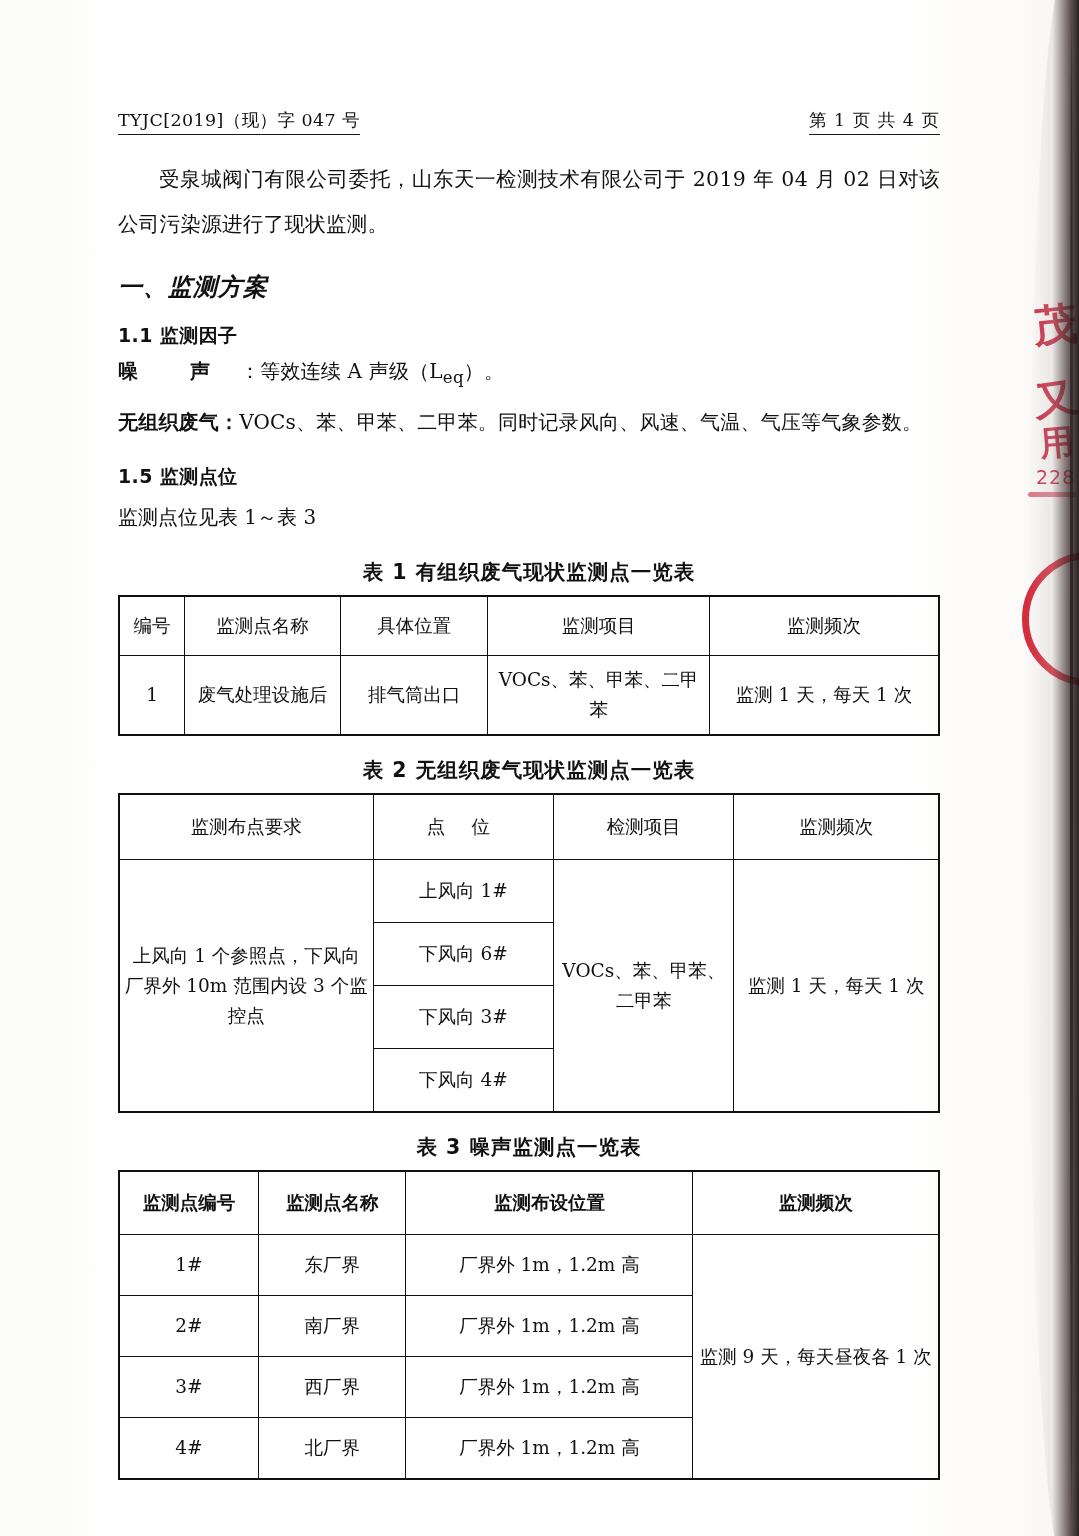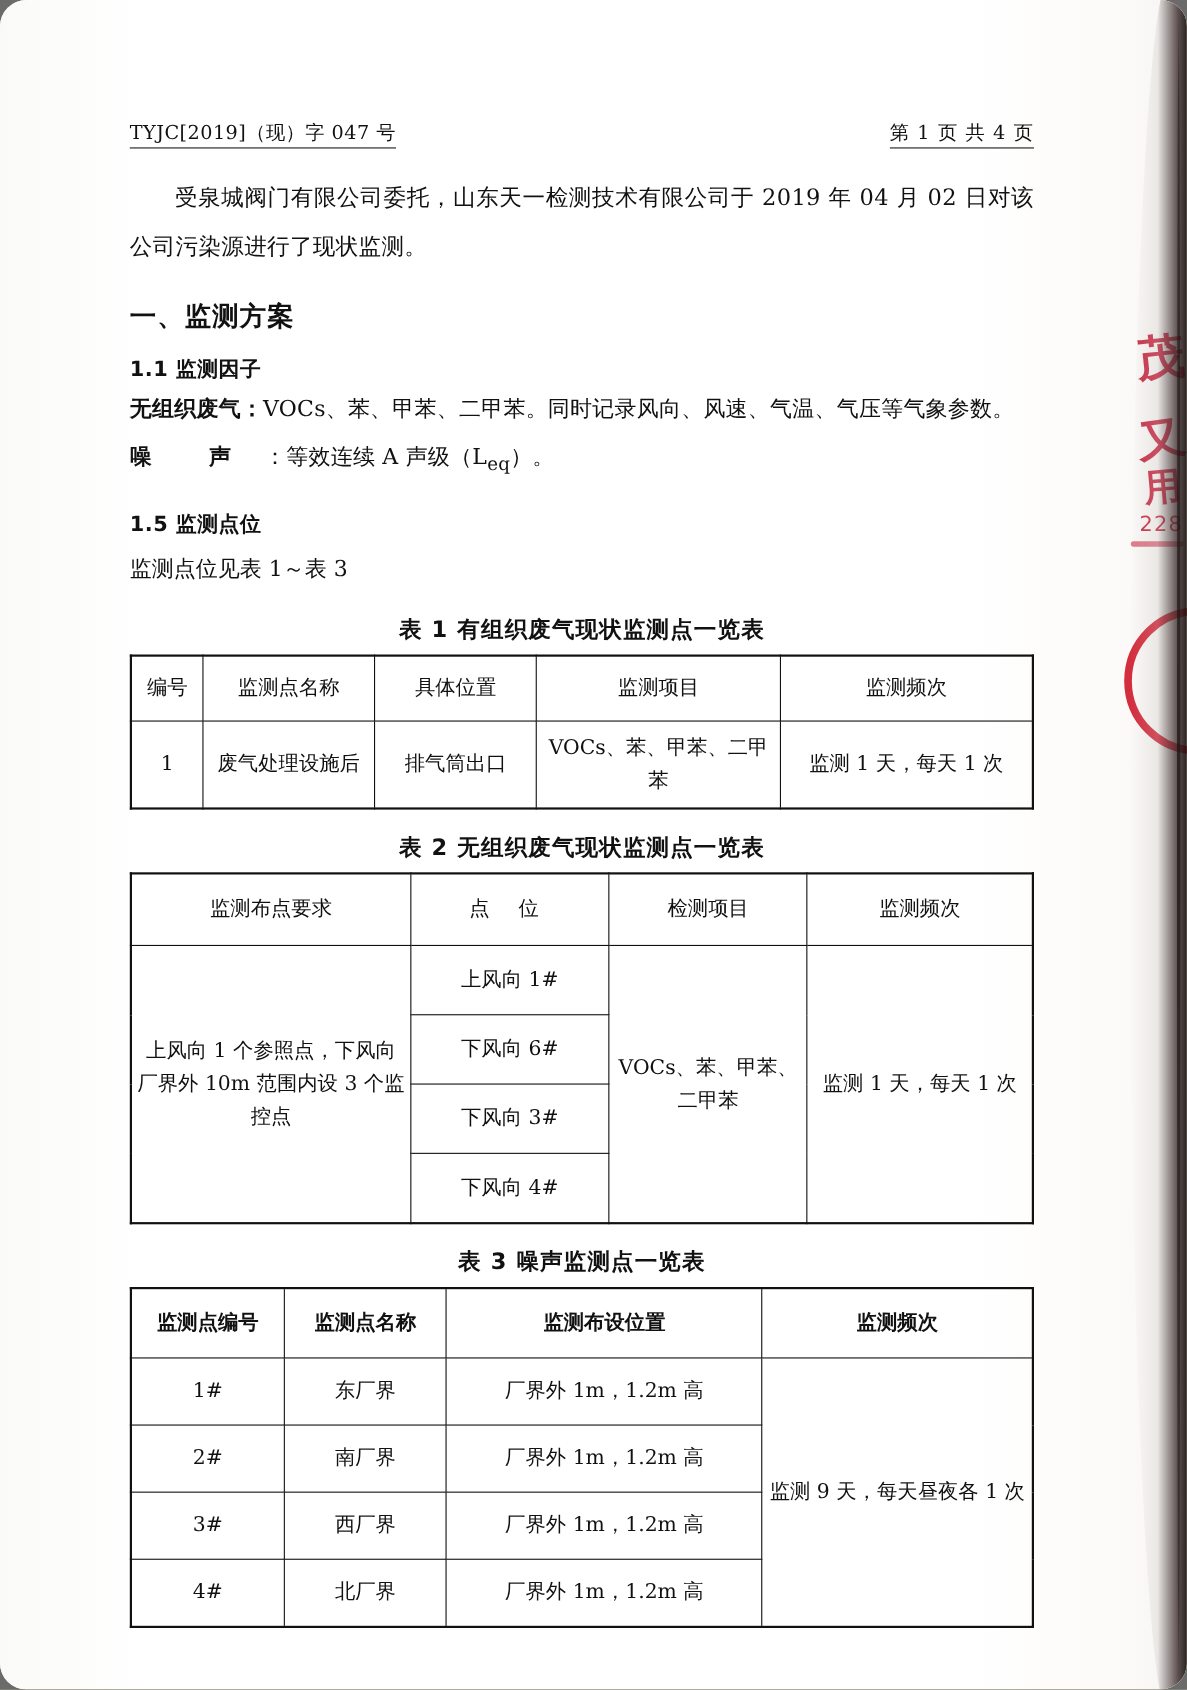--- a/index.html
+++ b/index.html
@@ -5,25 +5,24 @@
 <style>
   html, body {
     margin: 0;
     padding: 0;
     background: #6b6b6b;
   }
   .page {
     position: relative;
     width: 1079px;
     height: 1536px;
-    background: #fef9c3;
+    background: #84cc16;
     overflow: hidden;
     font-family: "DejaVu Serif", "Liberation Serif", serif;
     color: #111;
-    border-radius: 24px;
   }
   
   .paper-tint {
     position: absolute;
     inset: 0;
     background:
       linear-gradient(90deg, rgba(250,250,248,1) 0%, rgba(255,255,255,1) 12%, rgba(255,255,255,1) 82%, rgba(252,250,248,1) 95%, rgba(246,244,242,1) 100%);
     pointer-events: none;
   }
   
@@ -83,20 +82,21 @@
     margin-top: 22px;
     text-align: justify;
     letter-spacing: 0.3px;
   }
   .h1 {
     font-size: 24px;
     font-weight: bold;
     margin-top: 24px;
     letter-spacing: 1px;
     font-family: "DejaVu Sans", "Liberation Sans", sans-serif;
+    font-style: italic;
   }
   .h2 {
     font-size: 19px;
     font-weight: bold;
     margin-top: 20px;
     letter-spacing: 0.4px;
     font-family: "DejaVu Sans", "Liberation Sans", sans-serif;
   }
   .factor-line {
     font-size: 20px;
@@ -233,25 +233,25 @@
     </div>
 
     <div class="para">受泉城阀门有限公司委托，山东天一检测技术有限公司于 2019 年 04 月 02 日对该公司污染源进行了现状监测。</div>
 
     <div class="h1">一、监测方案</div>
 
     <div class="h2">1.1 监测因子</div>
 
 
     <div class="factor-line">
+      <span class="lbl-noise"><span class="sp">噪</span><span>声</span></span><span>：等效连续 A 声级（L</span><sub>eq</sub><span>）。</span>
+    </div>
+
+    <div class="factor-line">
       <span class="lbl">无组织废气：</span><span>VOCs、苯、甲苯、二甲苯。同时记录风向、风速、气温、气压等气象参数。</span>
-    </div>
-
-    <div class="factor-line">
-      <span class="lbl-noise"><span class="sp">噪</span><span>声</span></span><span>：等效连续 A 声级（L</span><sub>eq</sub><span>）。</span>
     </div>
 
     <div class="h2">1.5 监测点位</div>
     <div class="plain-line">监测点位见表 1～表 3</div>
 
     <div class="tbl-caption">表 1 有组织废气现状监测点一览表</div>
     <table class="doc outer" id="table1">
       <colgroup>
         <col style="width:8%">
           <col style="width:19%">

